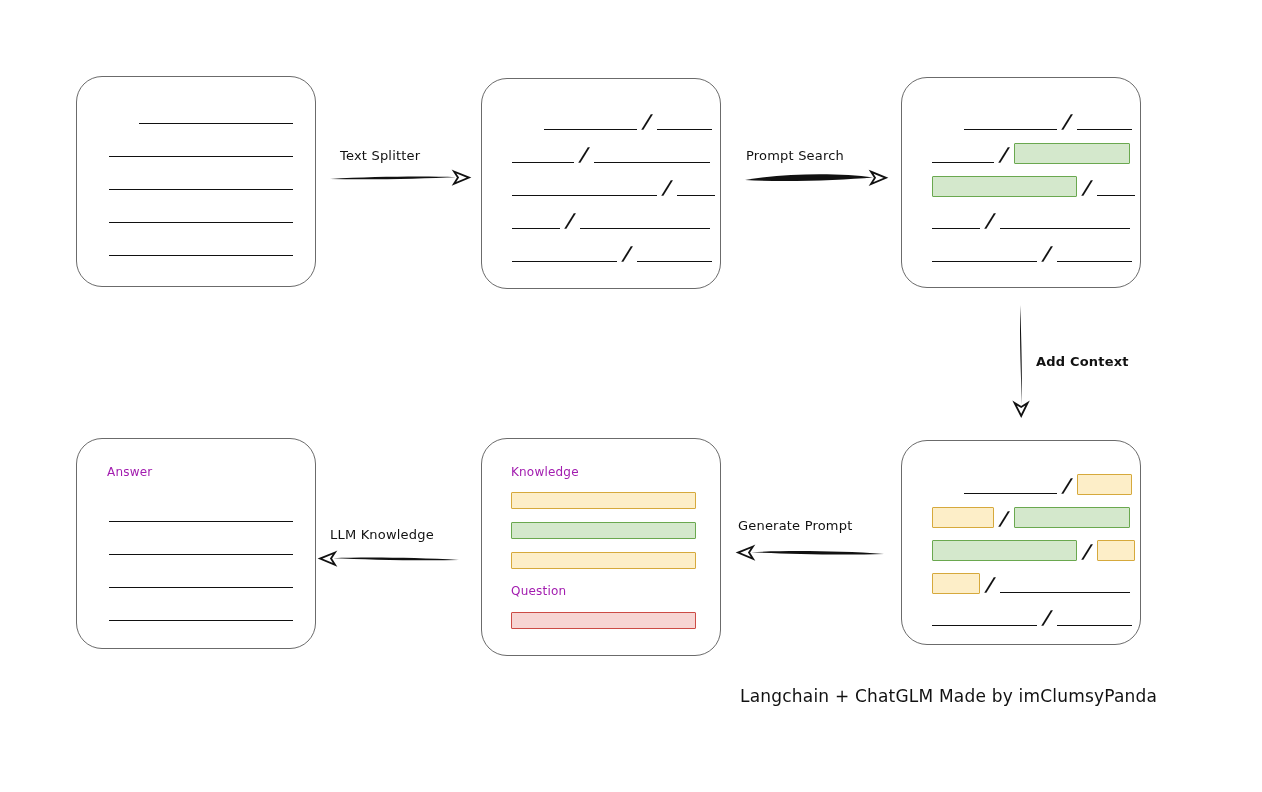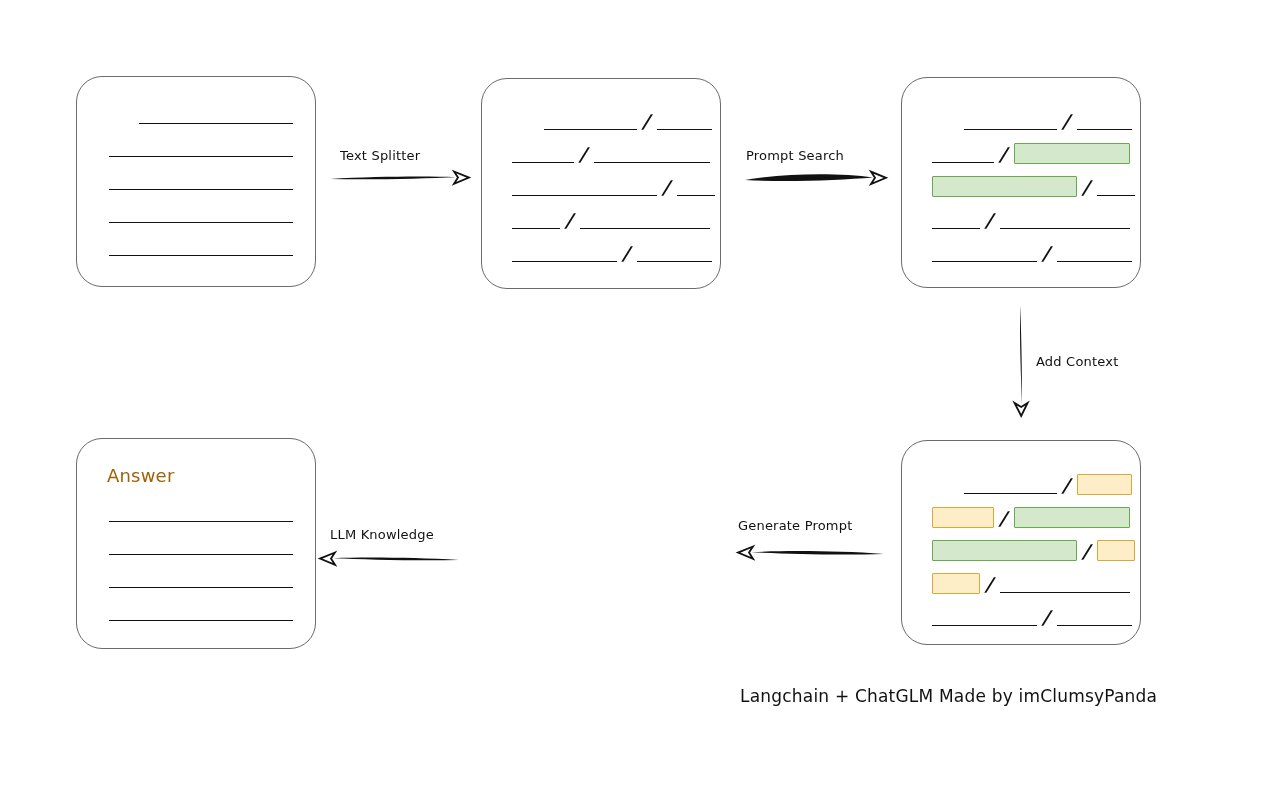--- a/index.html
+++ b/index.html
@@ -58,22 +58,22 @@
     box-sizing: border-box;
     height: 21px;
     top: -19px;
     border-width: 1.6px;
     border-style: solid;
     border-radius: 1px;
   }
   
   .box-label {
     position: absolute;
-    font-size: 18px;
-    color: #a16207;
+    font-size: 12px;
+    color: #a21caf;
     letter-spacing: 0.2px;
     white-space: nowrap;
   }
   
   .bar {
     position: absolute;
     box-sizing: border-box;
     border-width: 1.6px;
     border-style: solid;
     border-radius: 1px;
@@ -188,21 +188,21 @@
           <div class="stroke" style="left: 98px; width: 130px;"></div>
         </div>
         <div class="line-row" style="top: 183px;">
           <div class="stroke" style="left: 30px; width: 105px;"></div>
           <span class="slash" style="left: 142px;">/</span>
           <div class="stroke" style="left: 155px; width: 75px;"></div>
         </div>
       </div>
   </div>
 
-  <div class="arrow-label" style="left:1036px; top:354px;">Add Context</div>
+  <div class="arrow-label" style="left:1036px; top:354px;font-weight:bold;">Add Context</div>
   <svg class="arrow" style="left:1010px; top:305px;" width="24" height="112" viewBox="0 0 24 112">
     <path d="M10.2,0 C11.6,38 12.1,72 11.8,100 C11.2,72 9.4,38 10.2,0 Z" fill="#111"></path>
     <path d="M4.6,98 L11.2,111 L17.6,98 L11.2,102 Z" fill="none" stroke="#111" stroke-width="1.8" stroke-linejoin="miter"></path>
   </svg>
 
   <div class="doc-box" style="left:76px; top:438px; width:240px; height:211px;">
     <div class="box-label" style="left:30px; top:26px;">Answer</div>
     <div id="n-answer-lines">
         <div class="line-row" style="top: 82px;">
           <div class="stroke" style="left: 32px; width: 184px;"></div>
@@ -218,20 +218,32 @@
         </div>
       </div>
   </div>
 
   <div class="arrow-label" style="left:330px; top:527px;">LLM Knowledge</div>
   <svg class="arrow" style="left:320px; top:549px;" width="140" height="20" viewBox="0 0 140 20">
     <path d="M139,11 C95,8.5 45,8 13,9.2 C45,10.4 95,12 139,11 Z" fill="#111"></path>
     <path d="M15,3.5 L0,9.6 L15,15.8 L11,9.6 Z" fill="none" stroke="#111" stroke-width="1.8" stroke-linejoin="miter"></path>
   </svg>
 
+  <div class="doc-box" style="left:481px; top:438px; width:240px; height:218px;">
+    <div class="box-label" style="left:29px; top:26px;">Knowledge</div>
+    <div id="n-prompt-knowledge">
+        <div class="bar" style="left: 29px; top: 53px; width: 185px; height: 17px; background: rgb(253, 238, 200); border-color: rgb(214, 169, 60);"></div>
+        <div class="bar" style="left: 29px; top: 83px; width: 185px; height: 17px; background: rgb(212, 232, 204); border-color: rgb(106, 168, 79);"></div>
+        <div class="bar" style="left: 29px; top: 113px; width: 185px; height: 17px; background: rgb(253, 238, 200); border-color: rgb(214, 169, 60);"></div>
+      </div>
+    <div class="box-label" style="left:29px; top:145px;">Question</div>
+    <div id="n-prompt-question">
+        <div class="bar" style="left: 29px; top: 173px; width: 185px; height: 17px; background: rgb(247, 213, 211); border-color: rgb(204, 75, 69);"></div>
+      </div>
+  </div>
 
   <div class="arrow-label" style="left:738px; top:518px;">Generate Prompt</div>
   <svg class="arrow" style="left:737px; top:543px;" width="148" height="20" viewBox="0 0 148 20">
     <path d="M147,11 C100,7.6 48,7.4 14,9.2 C48,10.8 100,12.6 147,11 Z" fill="#111"></path>
     <path d="M16,3.5 L1,9.6 L16,15.8 L12,9.6 Z" fill="none" stroke="#111" stroke-width="1.8" stroke-linejoin="miter"></path>
   </svg>
 
   <div class="doc-box" style="left:901px; top:440px; width:240px; height:205px;">
     <div id="n-context_added-lines">
         <div class="line-row" style="top: 52px;">

